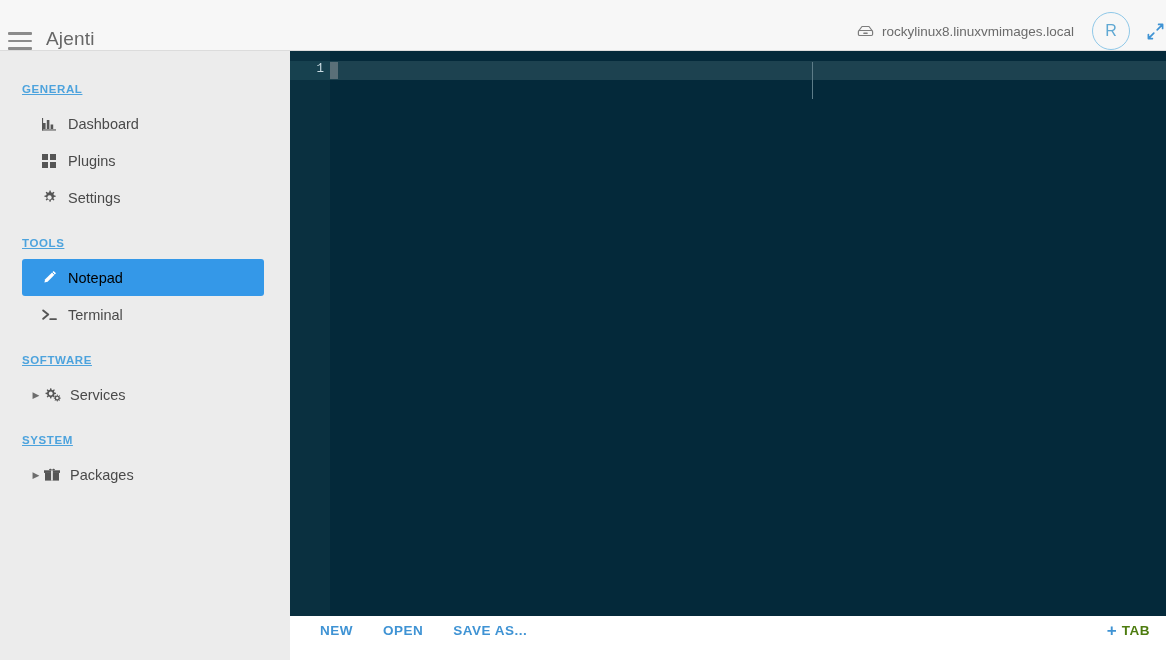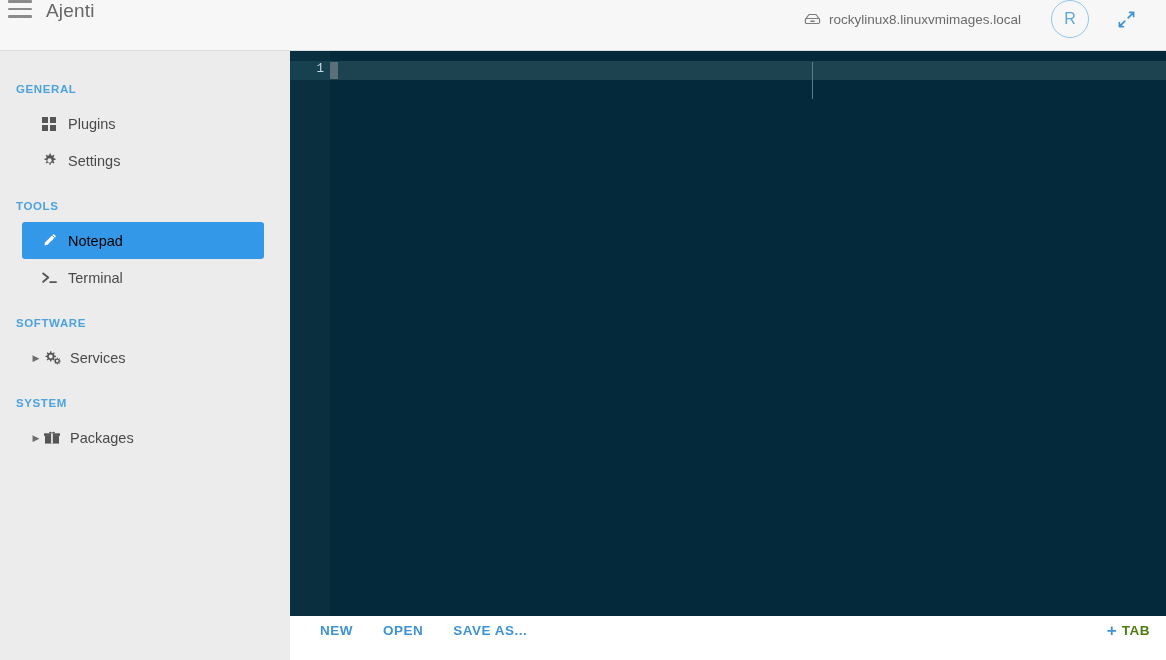--- a/index.html
+++ b/index.html
@@ -10,37 +10,37 @@
     background: #ffffff;
   }
   #app { position: relative; width: 1166px; height: 660px; }
 
   
   .header {
     position: absolute; top: 0; left: 0;
     width: 1166px; height: 51px;
     background: #f7f7f7;
     border-bottom: 1px solid #dcdcdc;
-    display: flex; align-items: flex-start;
+    display: flex; align-items: flex-end;
     z-index: 5;
   }
   .hamburger {
     width: 24px; height: 18px;
     margin-left: 8px; margin-right: 14px;
     display: flex; flex-direction: column; justify-content: space-between;
     cursor: pointer;
   }
   .hamburger span { display: block; height: 2.6px; width: 24px; background: #8b8b8b; border-radius: 1px; }
   .brand {
     font-size: 19px; color: #676767; letter-spacing: .2px;
     cursor: pointer;
   }
   .header-right {
-    margin-left: auto; display: flex; align-items: center; gap: 12px;
-    padding-right: 30px;
+    margin-left: auto; display: flex; align-items: center; gap: 0;
+    padding-right: 1px;
   }
   .host {
     display: flex; align-items: center; gap: 8px;
     font-size: 13.5px; color: #6b6b6b;
     margin-right: 18px;
     cursor: pointer;
   }
   .host svg { display: block; }
   .avatar {
     width: 38px; height: 38px; border-radius: 50%;
@@ -55,21 +55,22 @@
   .sidebar {
     position: absolute; top: 51px; left: 0;
     width: 290px; height: 609px;
     background: #ececec;
     overflow: hidden;
   }
   .sidebar-inner { padding-top: 20px; }
   .section-title {
     font-size: 11.5px; font-weight: bold; color: #4da3dd;
     letter-spacing: .6px;
-    padding: 12px 0 10px 16px;
+    padding: 12px 0 10px 22px;
+    text-decoration: underline;
   }
   .nav-item {
     display: flex; align-items: center;
     height: 37px;
     margin: 0 26px 0 22px;
     padding-left: 20px;
     border-radius: 3px;
     color: #4a4a4a; font-size: 14.5px;
     cursor: pointer;
   }
@@ -188,20 +189,32 @@
         </svg>
       </div>
     </div>
   </div>
 
   <div class="sidebar">
     <div class="sidebar-inner">
 
       <div class="section-title">GENERAL</div>
 
+      <div class="nav-item">
+        <span class="ico">
+          <svg width="15" height="14" viewBox="0 0 15 14">
+            <rect x="1" y="6" width="2.6" height="6" fill="#555"></rect>
+            <rect x="4.8" y="3" width="2.6" height="9" fill="#555"></rect>
+            <rect x="8.6" y="7.5" width="2.6" height="4.5" fill="#555"></rect>
+            <rect x="0" y="1" width="1.1" height="12.4" fill="#555"></rect>
+            <rect x="0" y="12.4" width="14" height="1.1" fill="#555"></rect>
+          </svg>
+        </span>
+        <span class="lbl">Dashboard</span>
+      </div>
 
       <div class="nav-item">
         <span class="ico">
           <svg width="14" height="14" viewBox="0 0 14 14">
             <rect x="0" y="0" width="6" height="6" fill="#555"></rect>
             <rect x="8" y="0" width="6" height="6" fill="#555"></rect>
             <rect x="0" y="8" width="6" height="6" fill="#555"></rect>
             <rect x="8" y="8" width="6" height="6" fill="#555"></rect>
           </svg>
         </span>

